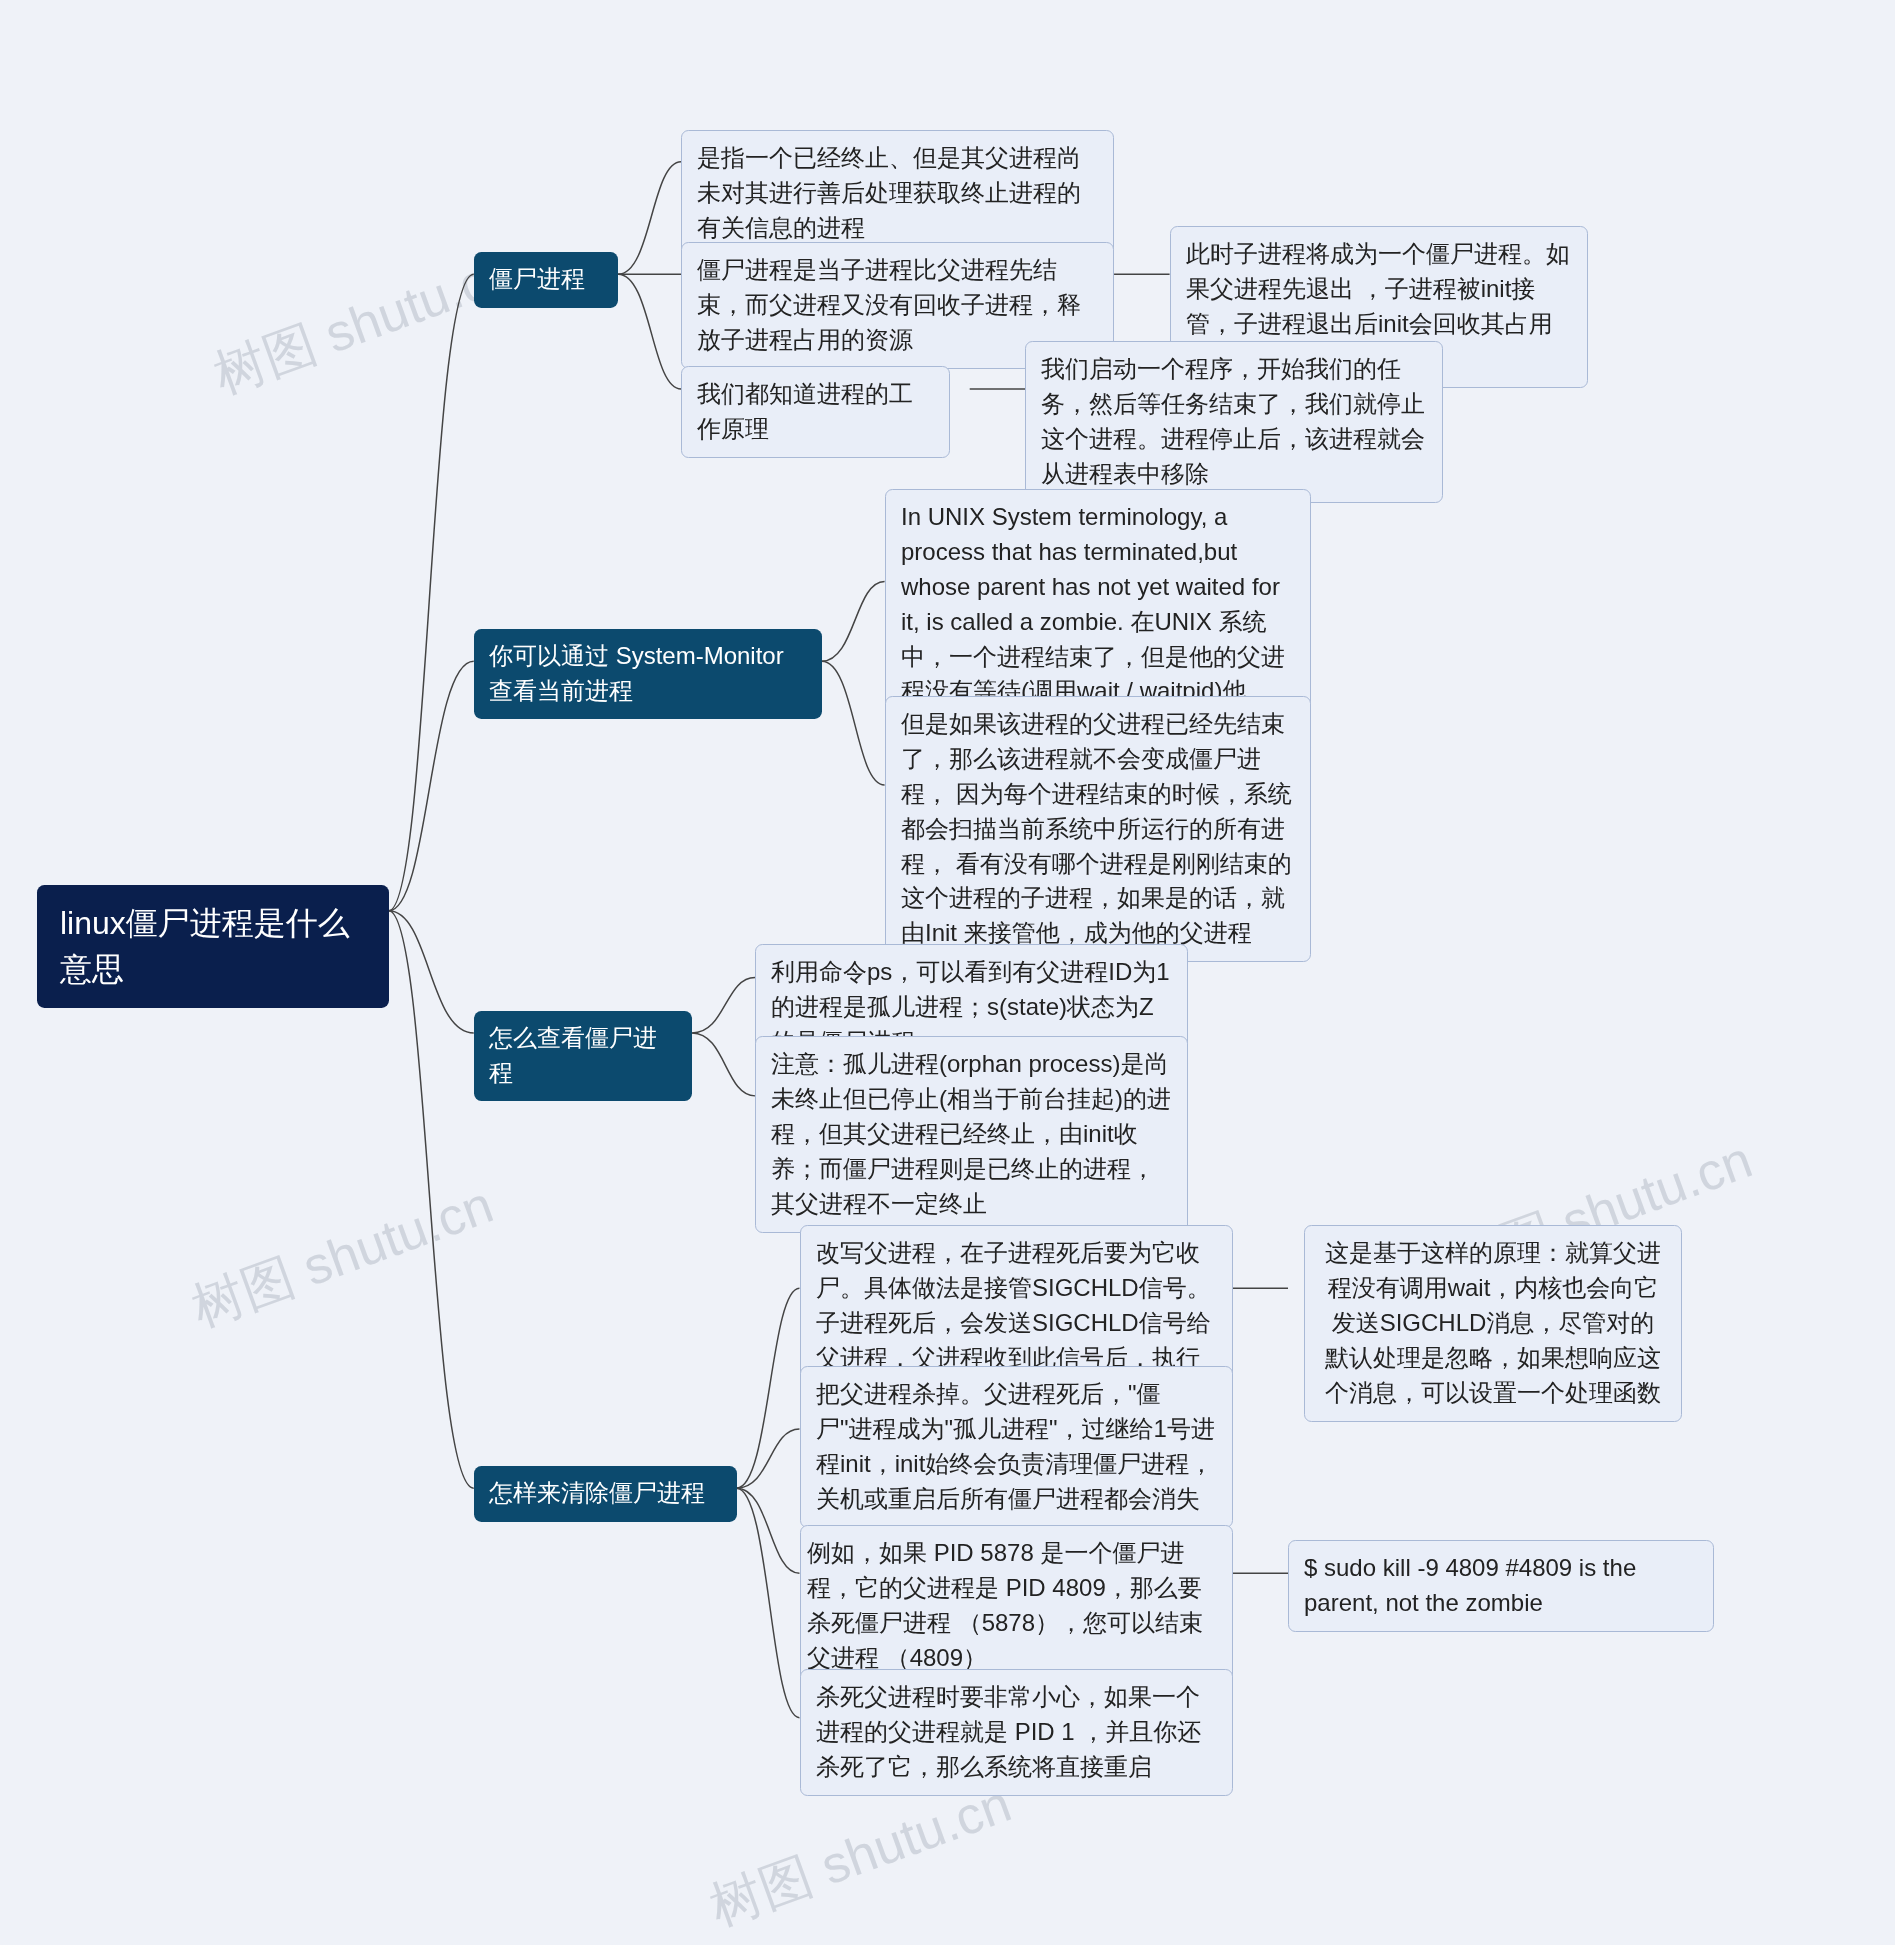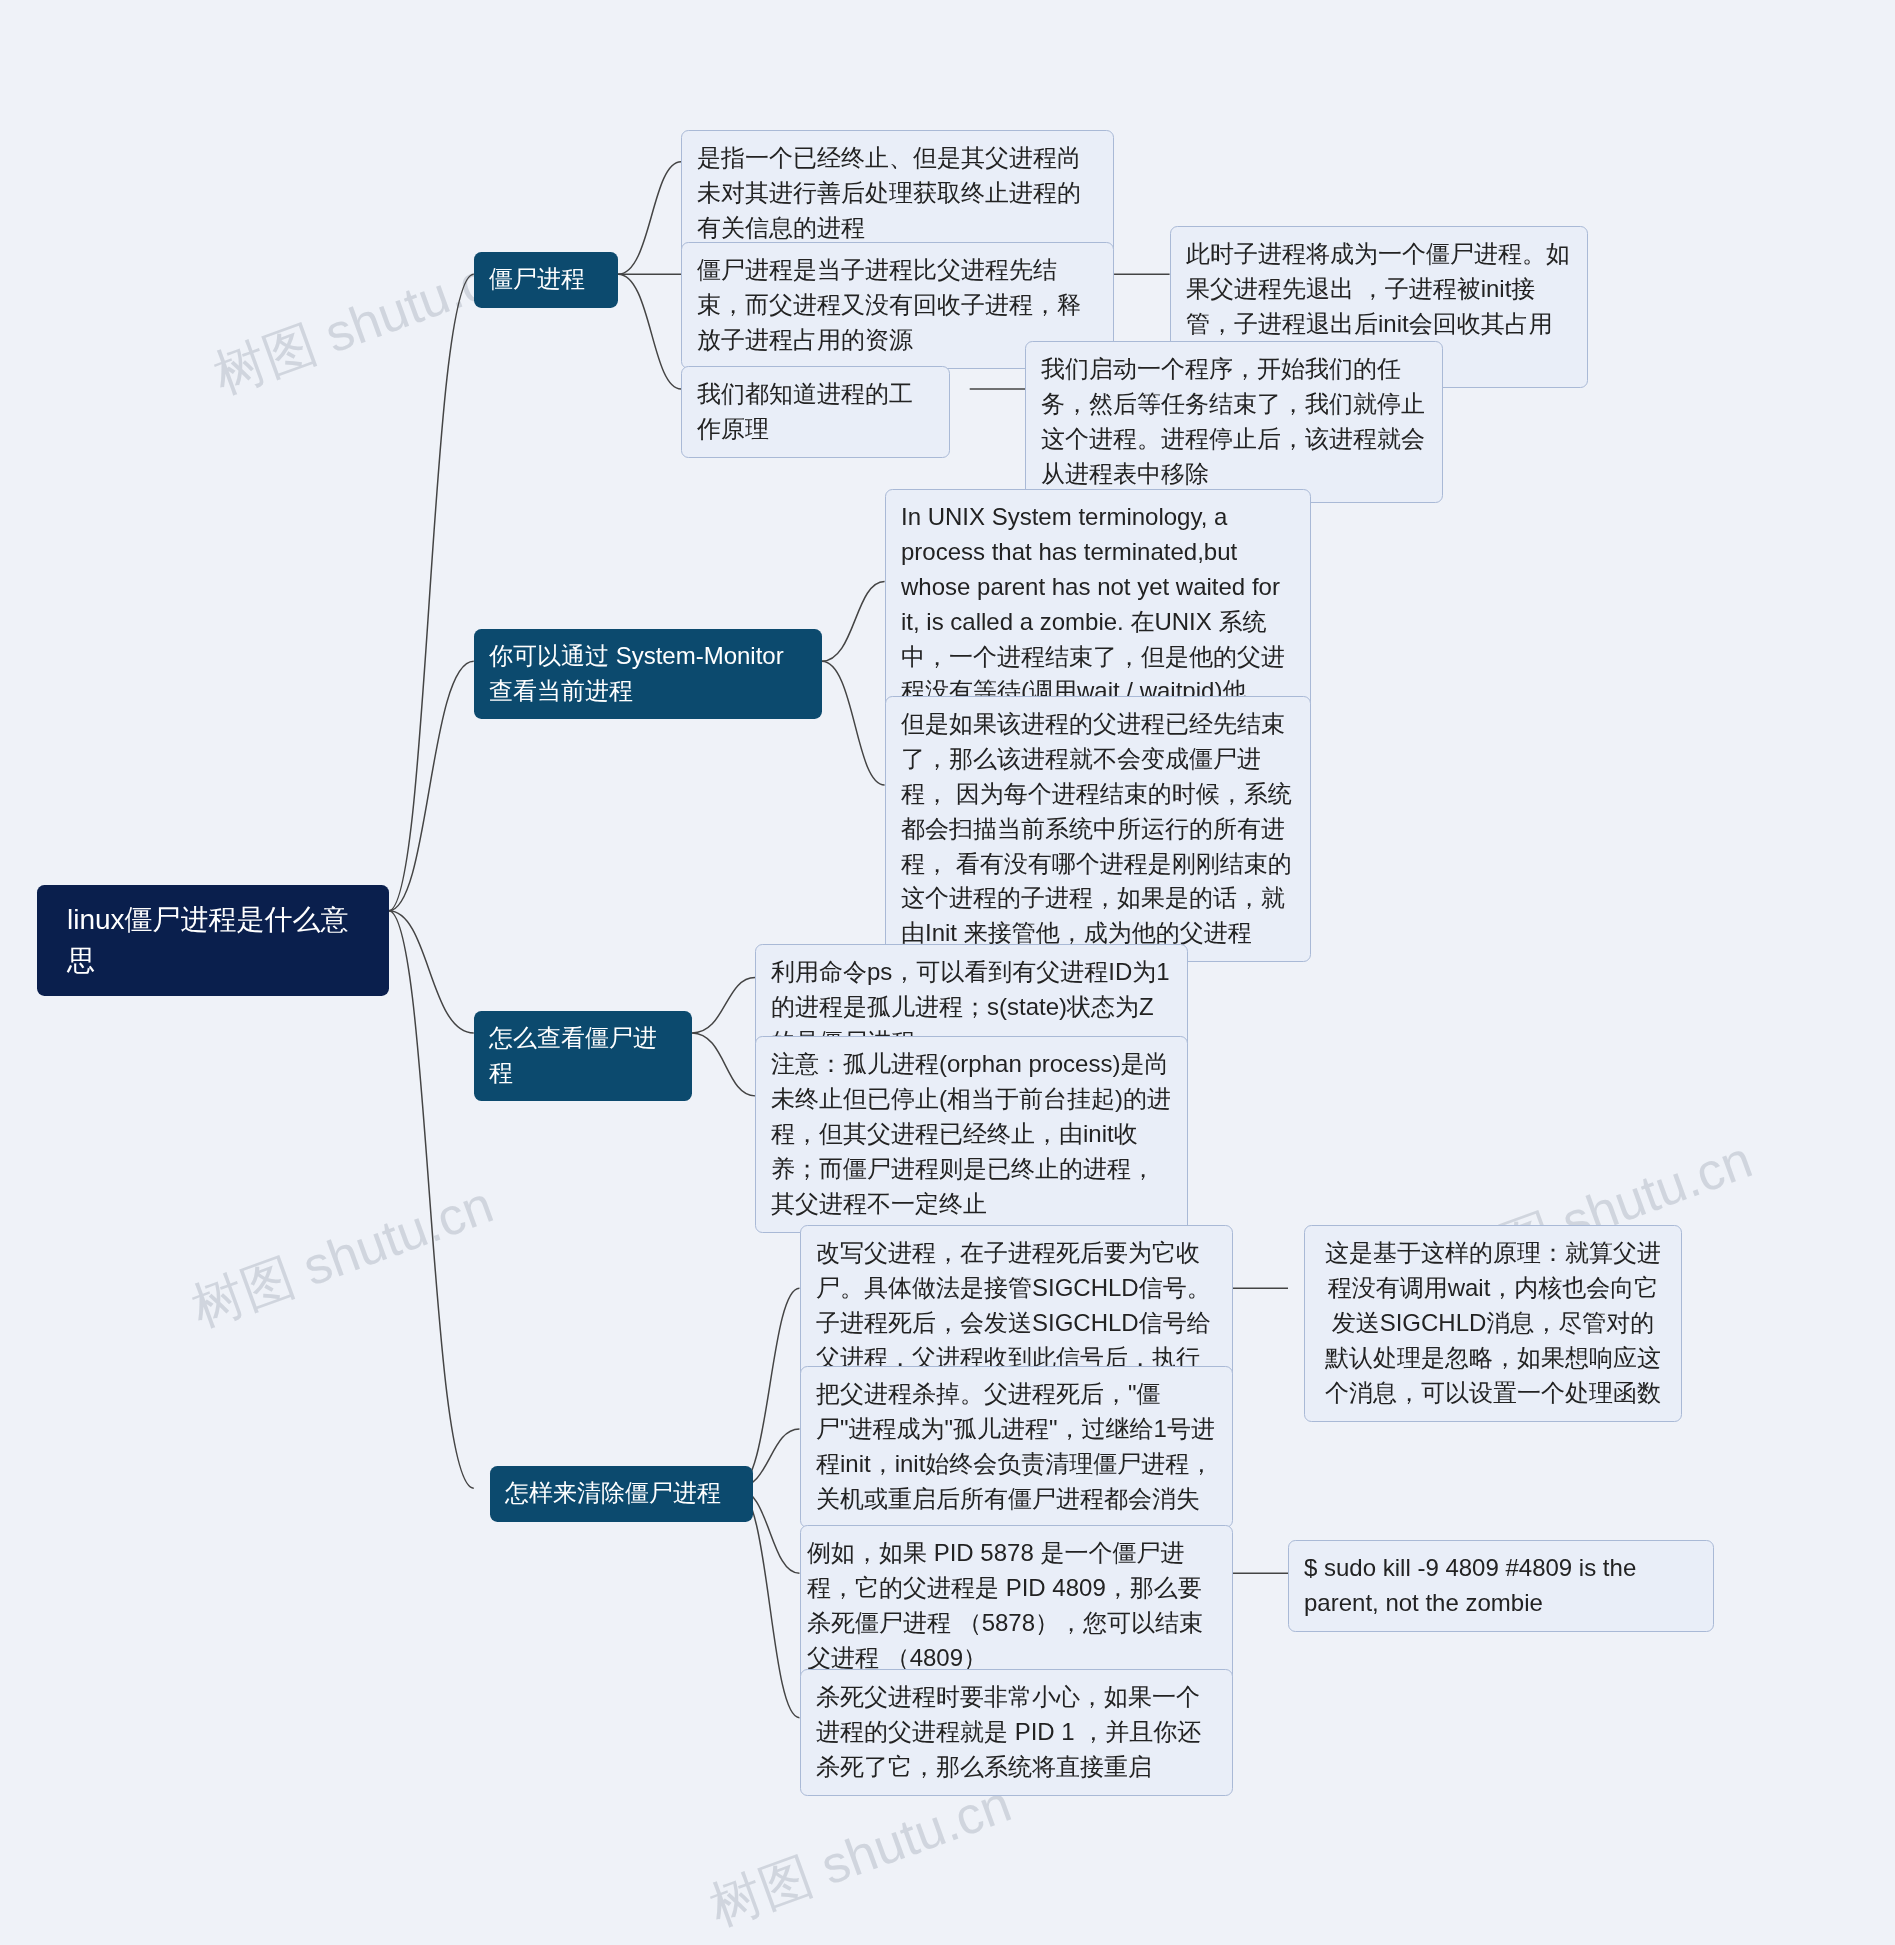--- a/index.html
+++ b/index.html
@@ -28,22 +28,22 @@
   .node {
     position: absolute;
     border-radius: 7.4px;
     padding: 10.4px 15px;
     font-size: 24px;
     line-height: 1.45;
   }
   .root {
     background: #0a1f4d;
     color: #fff;
-    font-size: 28px;
-    padding: 15px 30px;
+    font-size: 32px;
+    padding: 15px 23px;
     border-radius: 7.4px;
   }
   .branch {
     background: #0c4a6e;
     color: #fff;
     border-radius: 7.4px;
   }
   .leaf {
     background: #e9eef8;
     border: 1.5px solid #a9b9d6;
@@ -138,21 +138,21 @@
 <div class="node branch" style="left:474px; top:1011px; width:218px;">
   <span>怎么查看僵尸进程</span>
 </div>
 <div class="node leaf" style="left:755px; top:944px; width:433px;">
   <span>利用命令ps，可以看到有父进程ID为1的进程是孤儿进程；s(state)状态为Z的是僵尸进程</span>
 </div>
 <div class="node leaf" style="left:755px; top:1036px; width:433px;">
   <span>注意：孤儿进程(orphan process)是尚未终止但已停止(相当于前台挂起)的进程，但其父进程已经终止，由init收养；而僵尸进程则是已终止的进程，其父进程不一定终止</span>
 </div>
 
-<div class="node branch" style="left:474px; top:1466px; width:263px;margin-left:16px;">
+<div class="node branch" style="left:474px; top:1466px; width:263px;">
   <span>怎样来清除僵尸进程</span>
 </div>
 <div class="node leaf" style="left:800px; top:1225px; width:433px;">
   <span>改写父进程，在子进程死后要为它收尸。具体做法是接管SIGCHLD信号。子进程死后，会发送SIGCHLD信号给父进程，父进程收到此信号后，执行 waitpid()函数为子进程收尸</span>
 </div>
 <div class="node leaf" style="left:1304px; top:1225px; width:378px;text-align:center;">
   <span>这是基于这样的原理：就算父进程没有调用wait，内核也会向它发送SIGCHLD消息，尽管对的默认处理是忽略，如果想响应这个消息，可以设置一个处理函数</span>
 </div>
 <div class="node leaf" style="left:800px; top:1366px; width:433px;">
   <span>把父进程杀掉。父进程死后，"僵尸"进程成为"孤儿进程"，过继给1号进程init，init始终会负责清理僵尸进程，关机或重启后所有僵尸进程都会消失</span>

